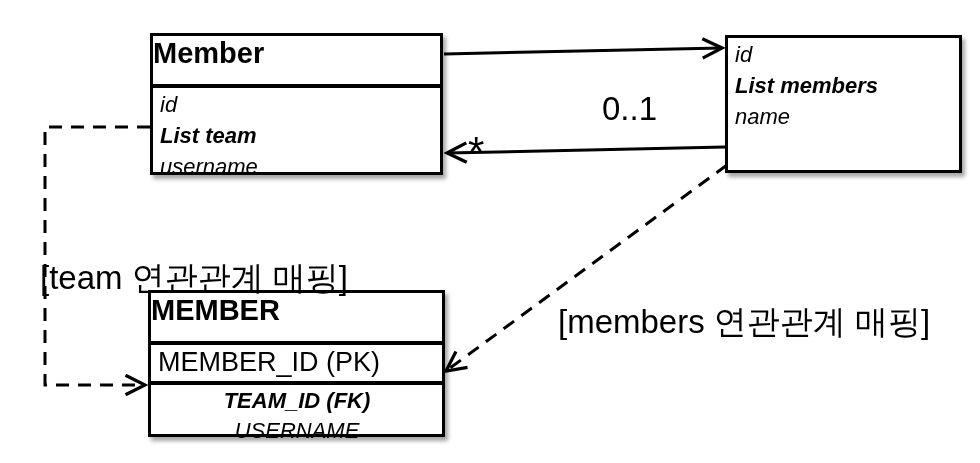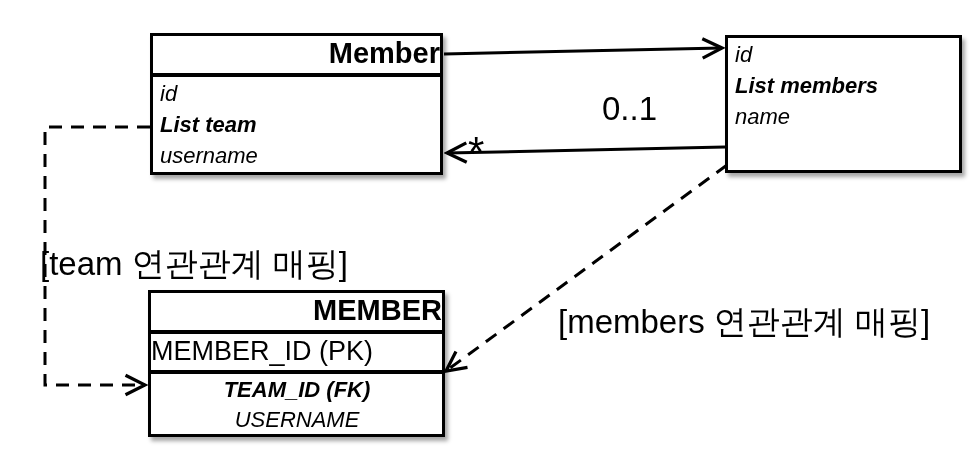--- a/index.html
+++ b/index.html
@@ -25,63 +25,64 @@
   }
   .uml-box {
     position: absolute;
     box-sizing: border-box;
     background: #ffffff;
     border: 3px solid #000;
     box-shadow: 3px 4px 4px rgba(0,0,0,0.35);
   }
   .uml-title {
     box-sizing: border-box;
-    height: 41px;
+    height: 52px;
     border-bottom: 4px solid #000;
     font-weight: bold;
     font-size: 29px;
     line-height: 35px;
-    text-align: right;
+    text-align: left;
     white-space: nowrap;
   }
   .uml-fields {
     padding: 1px 6px 0 7px;
   }
   .uml-field {
     font-size: 22px;
     line-height: 31px;
     white-space: nowrap;
     font-style: italic;
   }
   .bold { font-weight: bold; }
   .pk-row {
     box-sizing: border-box;
     height: 40px;
     border-bottom: 4px solid #000;
     font-size: 27px;
     line-height: 34px;
+    padding-left: 7px;
     white-space: nowrap;
   }
   
   .member-class { left: 150px; top: 33px;  width: 293px; height: 142px; }
   .team-class   { left: 725px; top: 35px;  width: 237px; height: 138px; }
   .member-table { left: 148px; top: 290px; width: 297px; height: 147px; }
   .team-class .uml-field { line-height: 31px; }
   .member-table .uml-field { line-height: 30px; text-align: center; }
   
   .float-label {
     position: absolute;
     white-space: nowrap;
     font-size: 33px;
     line-height: 40px;
     margin-top: 28px;
   }
   .mult-01   { left: 602px; top: 61px; }
   .mult-star { left: 468px; top: 103px; font-size: 42px; line-height: 42px; }
-  .lbl-team    { left: 40px;  top: 216px; }
+  .lbl-team    { left: 40px;  top: 230px; }
   .lbl-members { left: 558px; top: 274px; }
 </style>
 </head>
 <body>
 
 <div class="canvas">
 
   <svg class="overlay" width="980" height="463" viewBox="0 0 980 463" xmlns="http://www.w3.org/2000/svg">
     <defs>
       <marker id="openArrow" viewBox="0 0 12 12" refX="10.5" refY="6" markerWidth="26" markerHeight="26" orient="auto" markerUnits="userSpaceOnUse">

